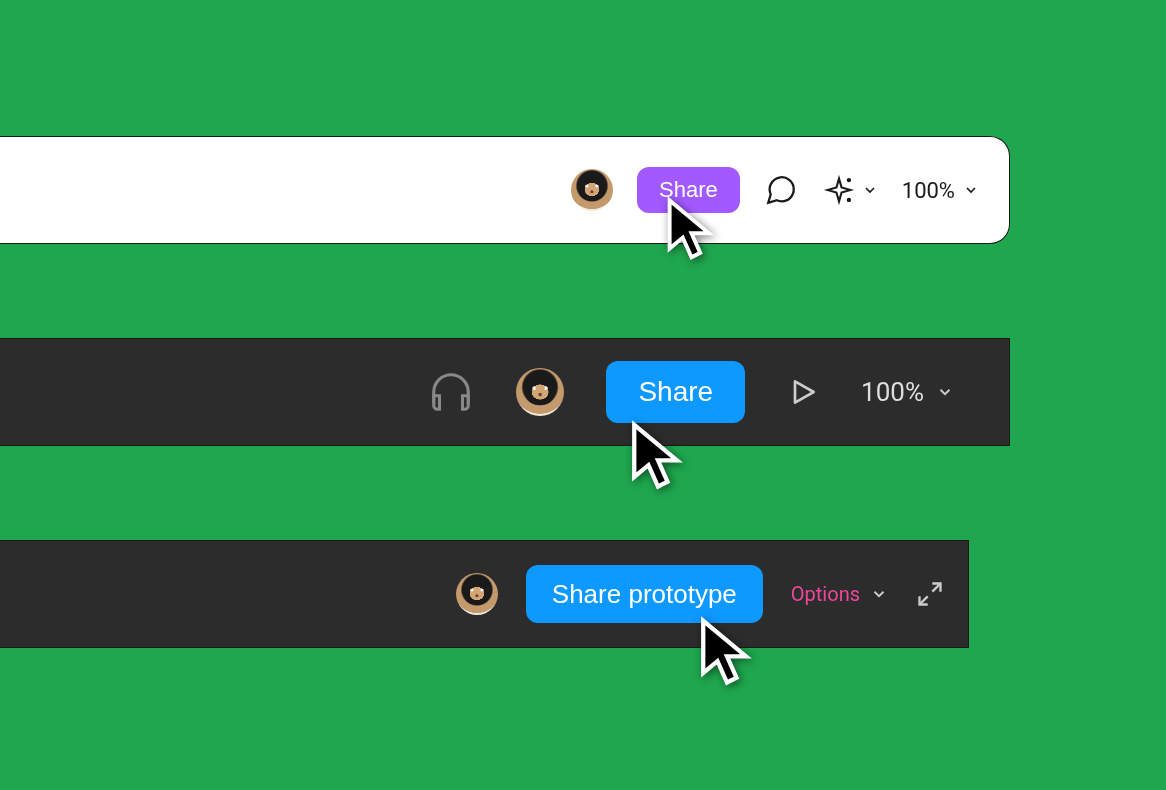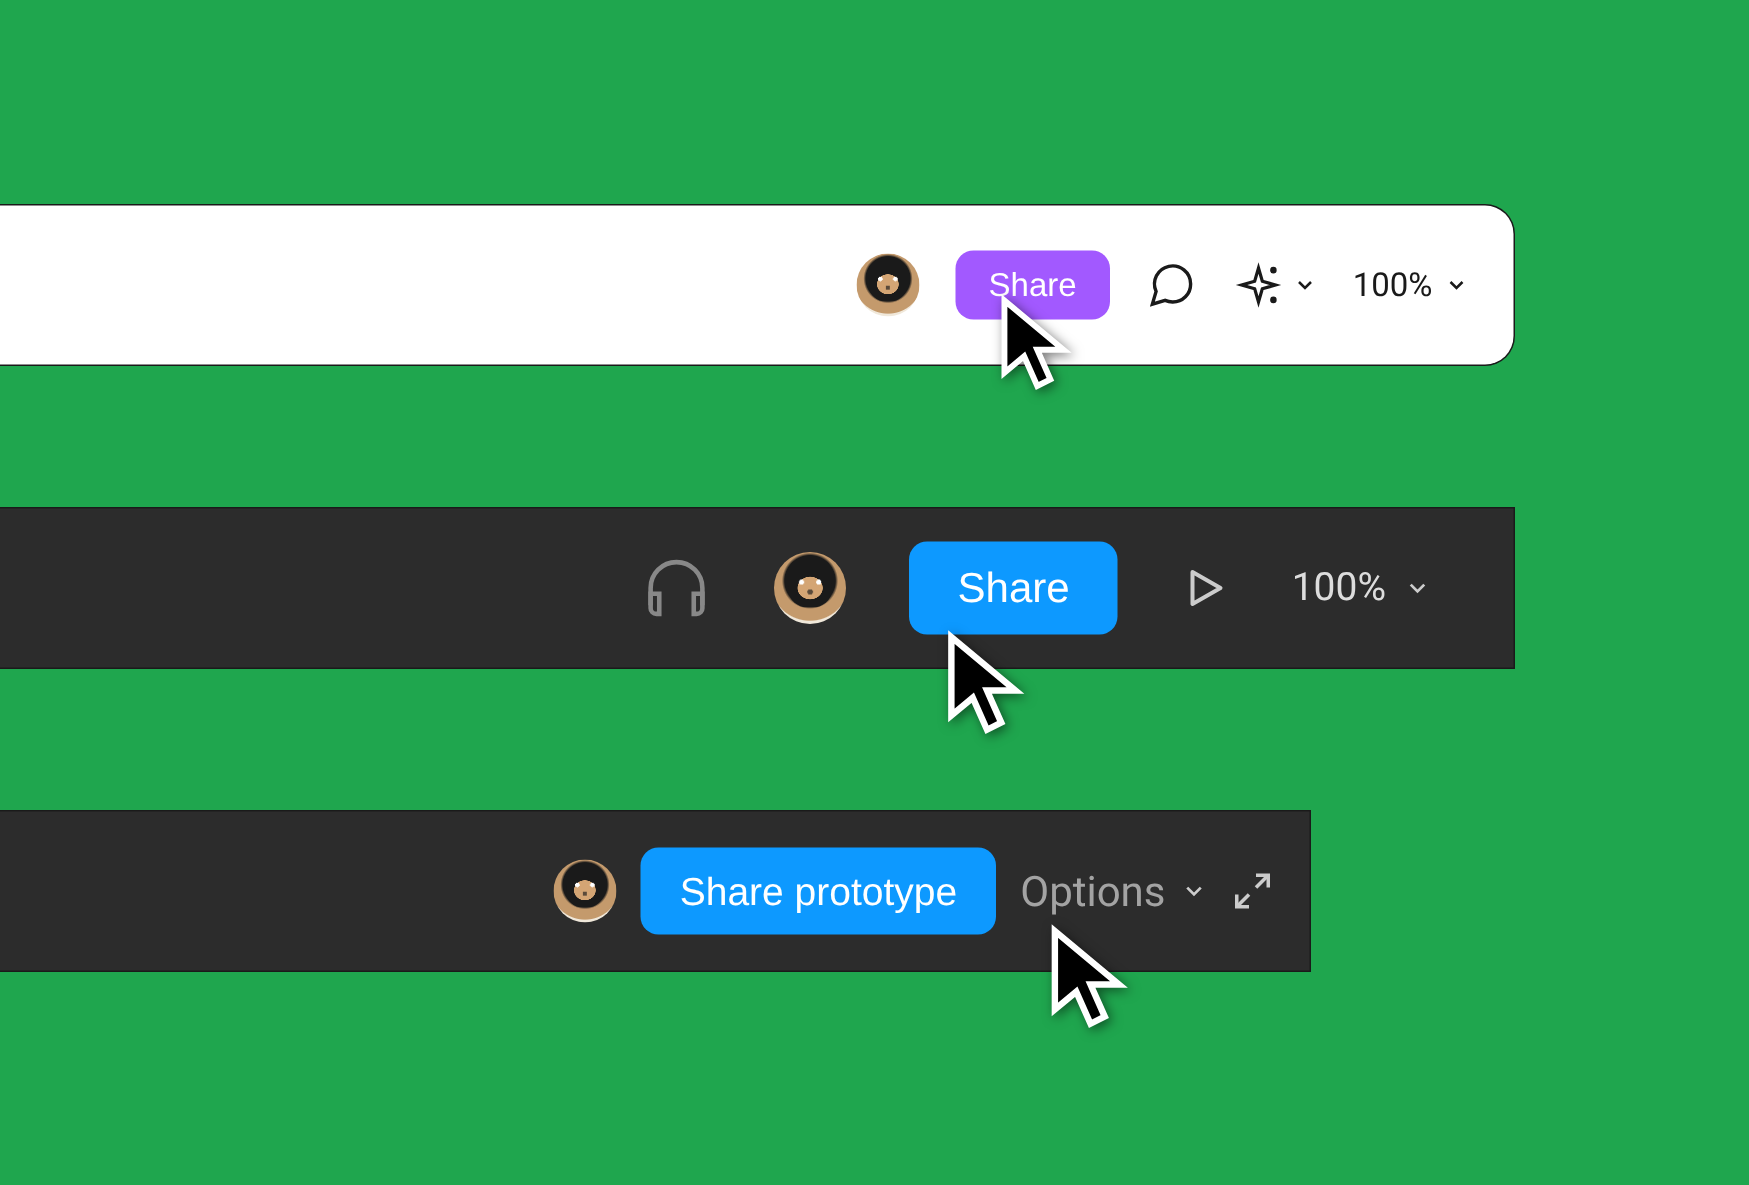--- a/index.html
+++ b/index.html
@@ -48,30 +48,30 @@
       align-items: center;
       justify-content: flex-end;
       padding-right: 55px;
       gap: 42px;
     }
 
     .toolbar-3 {
       position: absolute;
       top: 540px;
       left: 0;
-      width: 874px;
+      width: 969px;
       height: 108px;
       background: #2c2c2c;
       border: 1px solid #1a1a1a;
       border-left: none;
       display: flex;
       align-items: center;
       justify-content: flex-end;
       padding-right: 24px;
-      gap: 16px;
+      gap: 28px;
     }
 
     
     .avatar {
       width: 48px;
       height: 48px;
       border-radius: 50%;
       position: relative;
       overflow: hidden;
       flex-shrink: 0;
@@ -154,22 +154,22 @@
     }
     .zoom-label-dark {
       font-size: 26px;
       color: #ddd;
       display: flex;
       align-items: center;
       gap: 12px;
     }
 
     .options-label {
-      font-size: 28px;
-      color: #a3a3a3;
+      font-size: 20px;
+      color: #ec4899;
       display: flex;
       align-items: center;
       gap: 10px;
     }
 
     
     .cursor {
       position: absolute;
       pointer-events: none;
       filter: drop-shadow(2px 2px 4px rgba(0,0,0,0.5));

